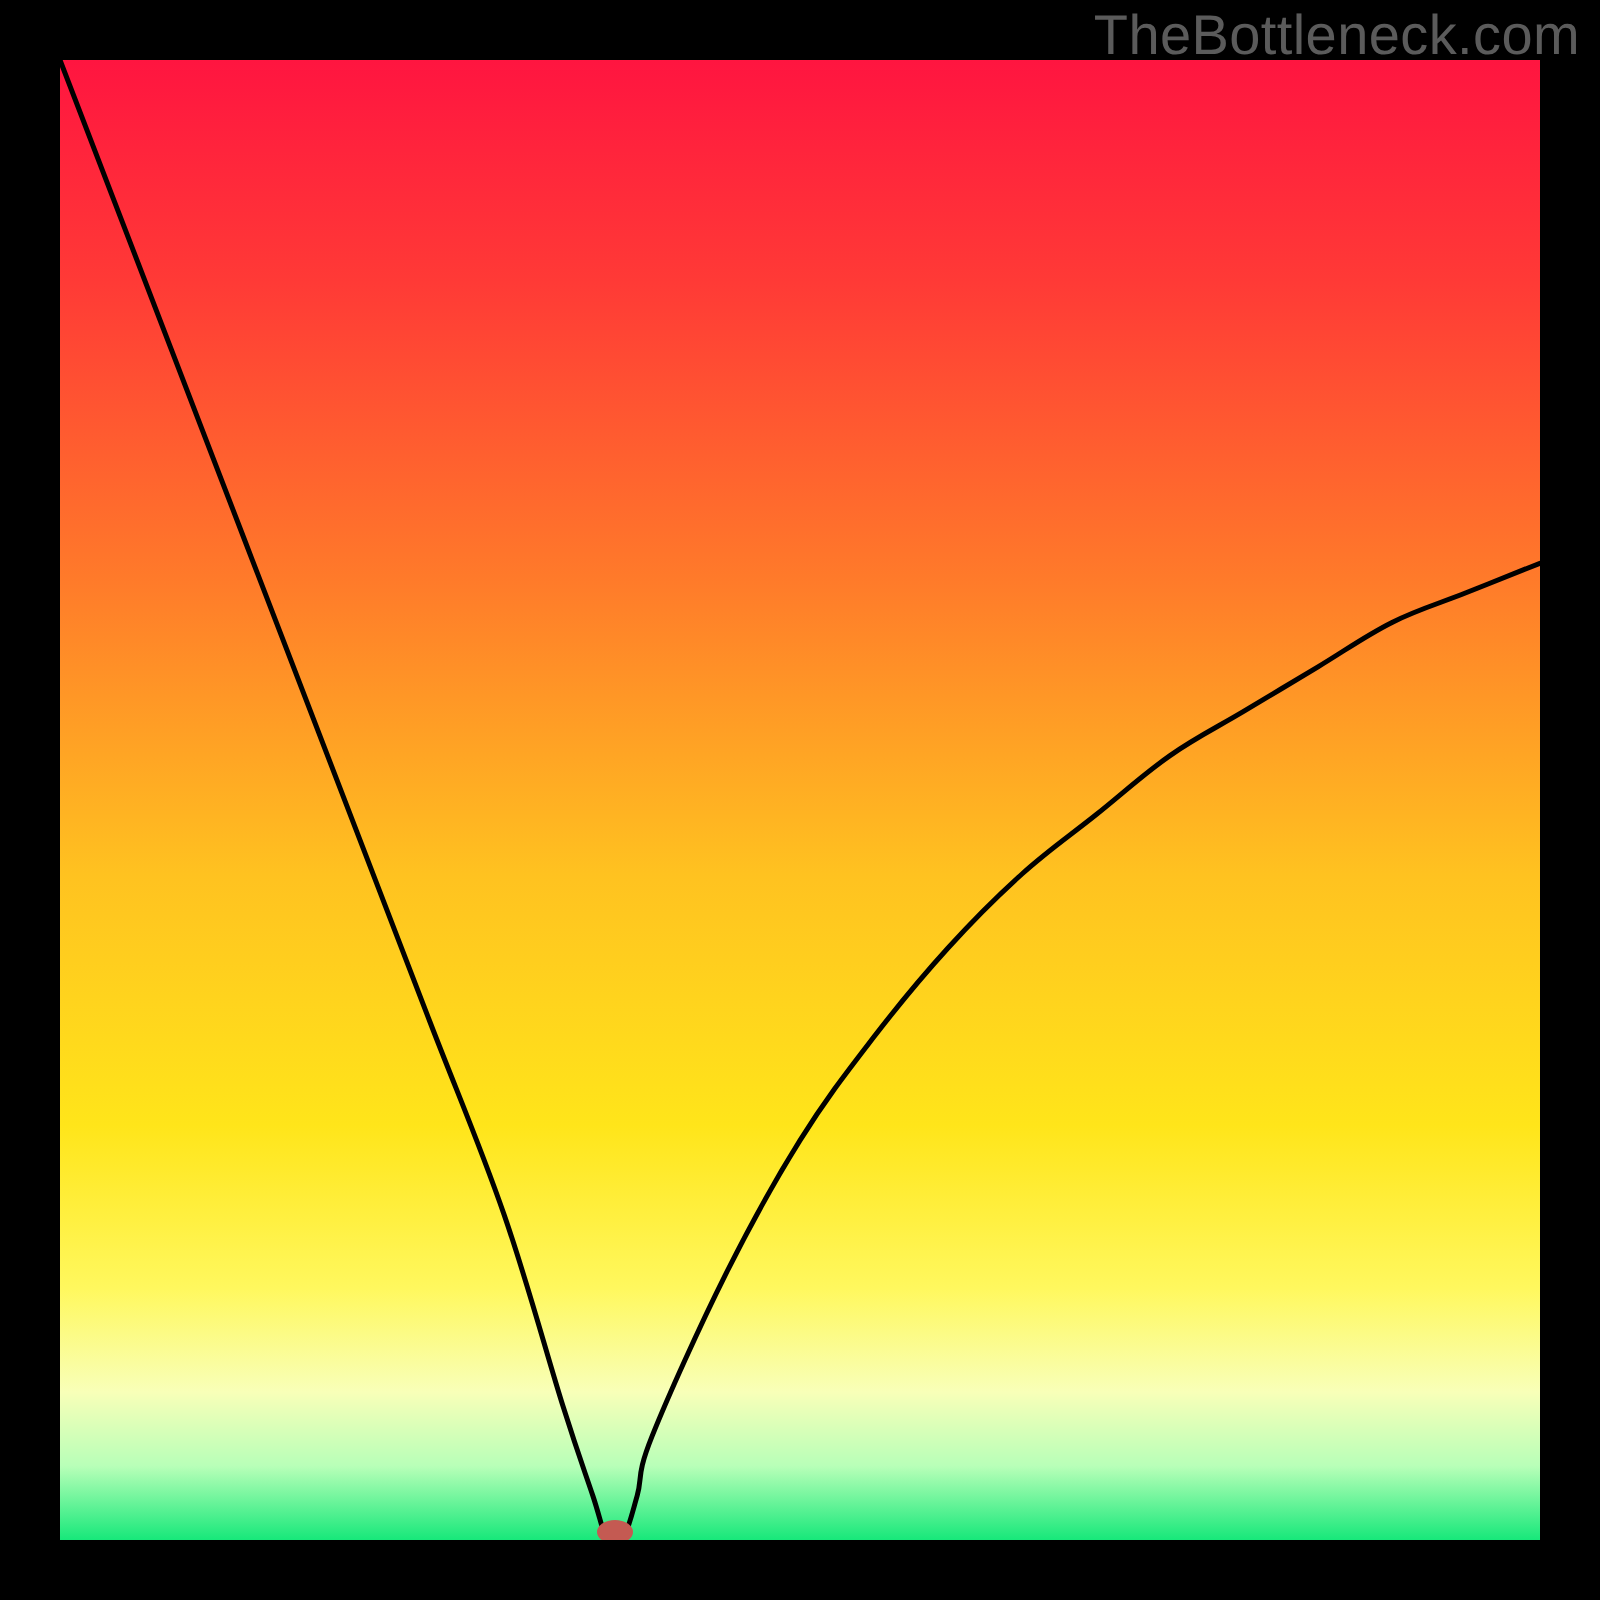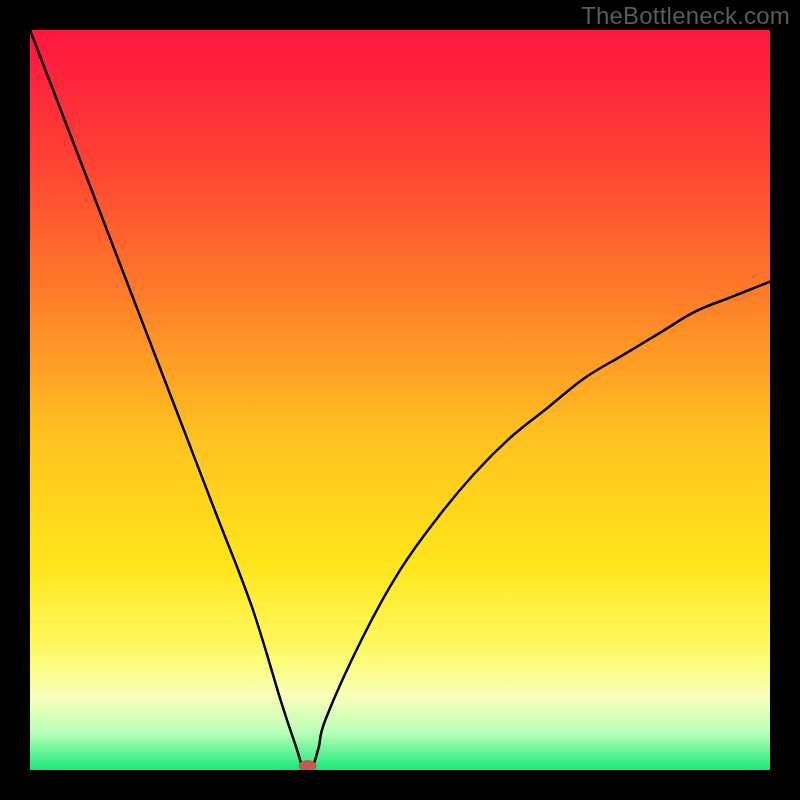--- a/index.html
+++ b/index.html
@@ -15,21 +15,21 @@
     position: relative;
     width: 800px;
     height: 800px;
     background: #000;
   }
   .watermark {
     position: absolute;
     top: 2px;
     right: 10px;
     color: #5b5b5b;
-    font-size: 24px;
+    font-size: 28px;
     font-weight: 500;
     letter-spacing: 0.2px;
     z-index: 5;
   }
   .plot-area {
     position: absolute;
     left: 30px;
     top: 30px;
     width: 740px;
     height: 740px;

